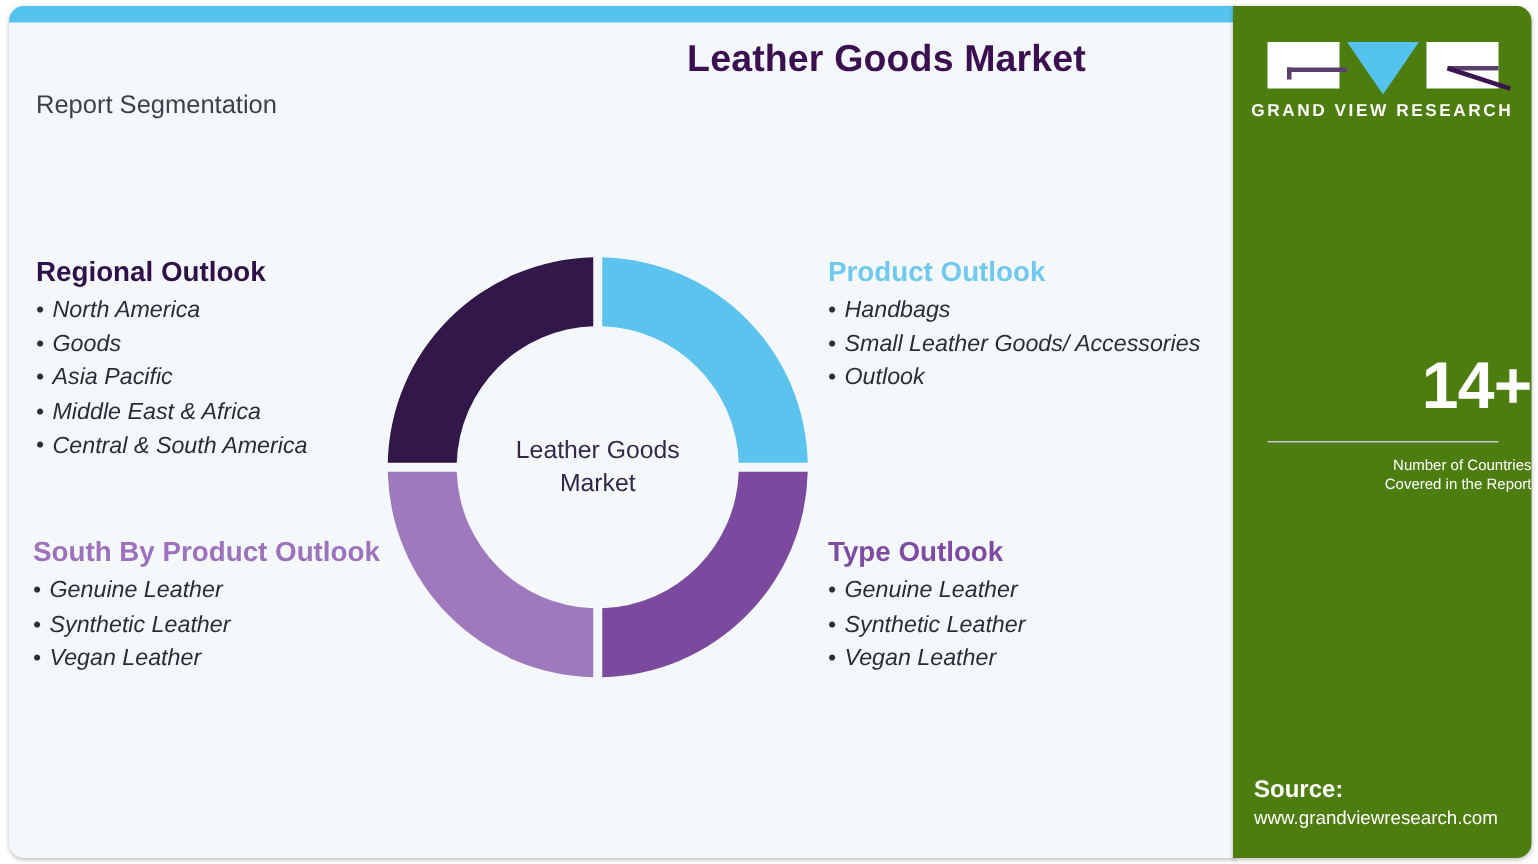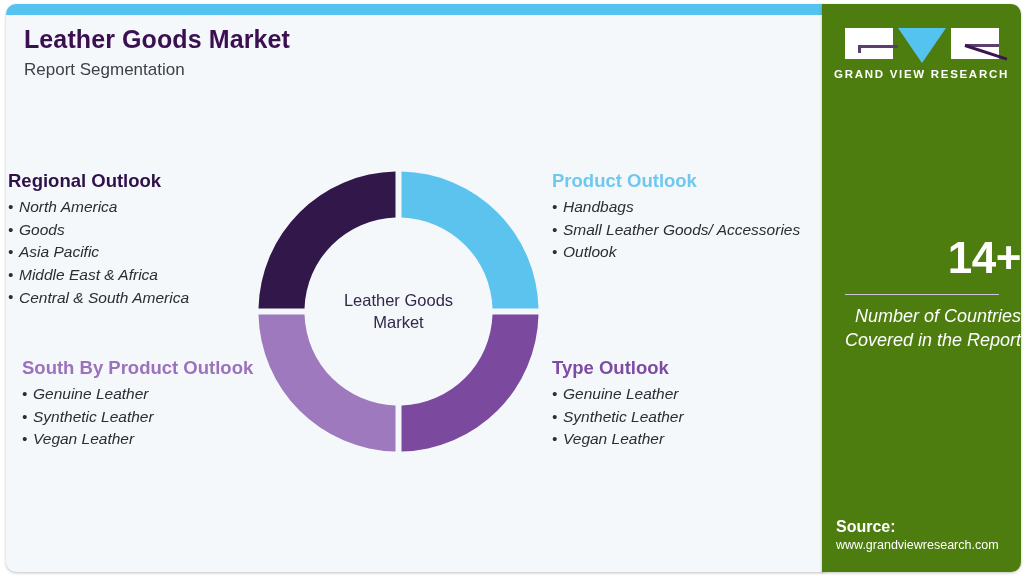--- a/index.html
+++ b/index.html
@@ -51,20 +51,21 @@
     top: 26px;
     width: 700px;
   }
   .main-title {
     font-size: 25px;
     font-weight: bold;
     color: #3b1050;
     letter-spacing: 0.1px;
     line-height: 1.1;
     margin: 0;
+    text-align: right;
   }
   .sub-title {
     font-size: 17px;
     color: #3f3f47;
     margin: 7px 0 0 0;
     line-height: 1.1;
   }
 
   
   .outlook {
@@ -92,21 +93,21 @@
   }
   .outlook li::before {
     content: "\2022";
     position: absolute;
     left: 0;
     bottom: 1px;
     font-size: 15px;
     color: #2c2c34;
   }
 
-  #regional-outlook { left: 8px; top: 170px; }
+  #regional-outlook { left: 24px; top: 170px; }
   #regional-outlook h3 { color: #2f1048; }
 
   #product-outlook { left: 552px; top: 170px; width: 262px; }
   #product-outlook h3 { color: #6fc8ee; }
 
   #type-by-product-outlook { left: 22px; top: 357px; }
   #type-by-product-outlook h3 { color: #9b72bb; }
 
   #type-outlook { left: 552px; top: 357px; }
   #type-outlook h3 { color: #7e4ba3; }
@@ -235,24 +236,23 @@
     line-height: 1;
     letter-spacing: -0.5px;
   }
   .stat-divider {
     width: 154px;
     height: 1px;
     background: #cfc3d8;
     margin: 14px auto 9px auto;
   }
   .stat-caption {
-    font-size: 18px;
+    font-size: 10px;
     color: #ffffff;
     line-height: 1.34;
-    font-style: italic;
   }
 
   .source-block {
     position: absolute;
     left: 14px;
     bottom: 18px;
     width: 185px;
     color: #ffffff;
   }
   .source-label {

